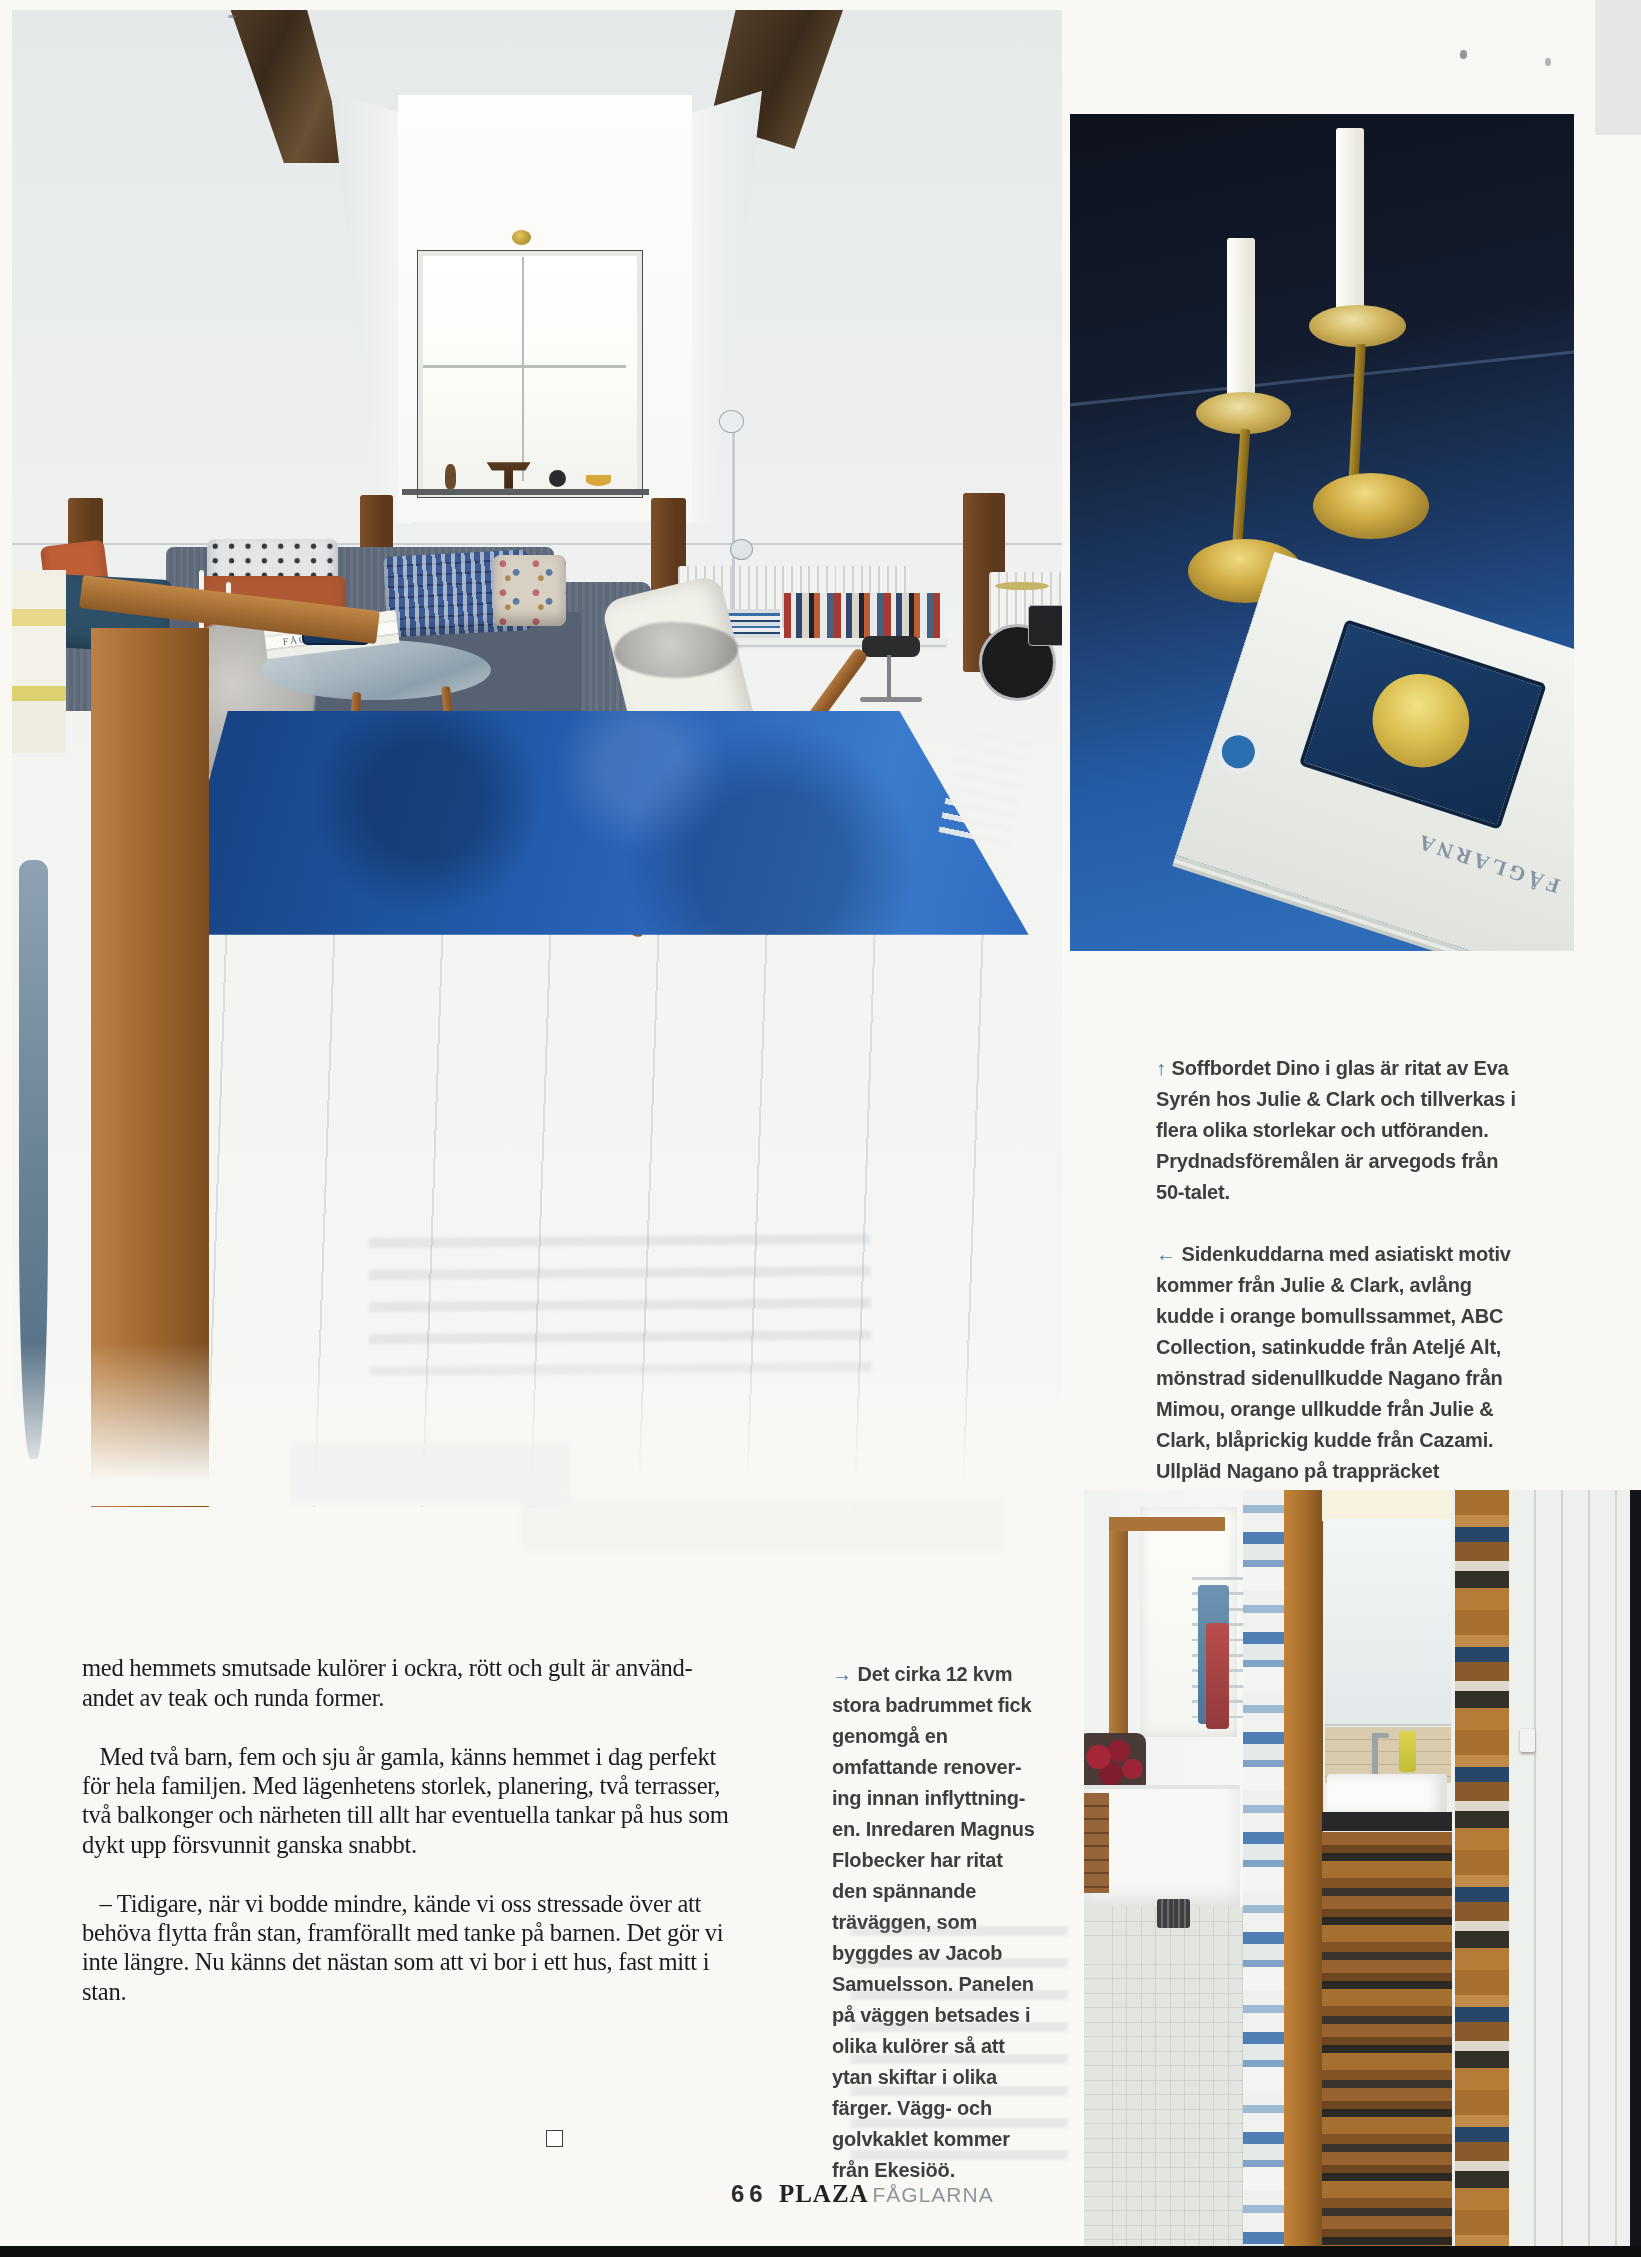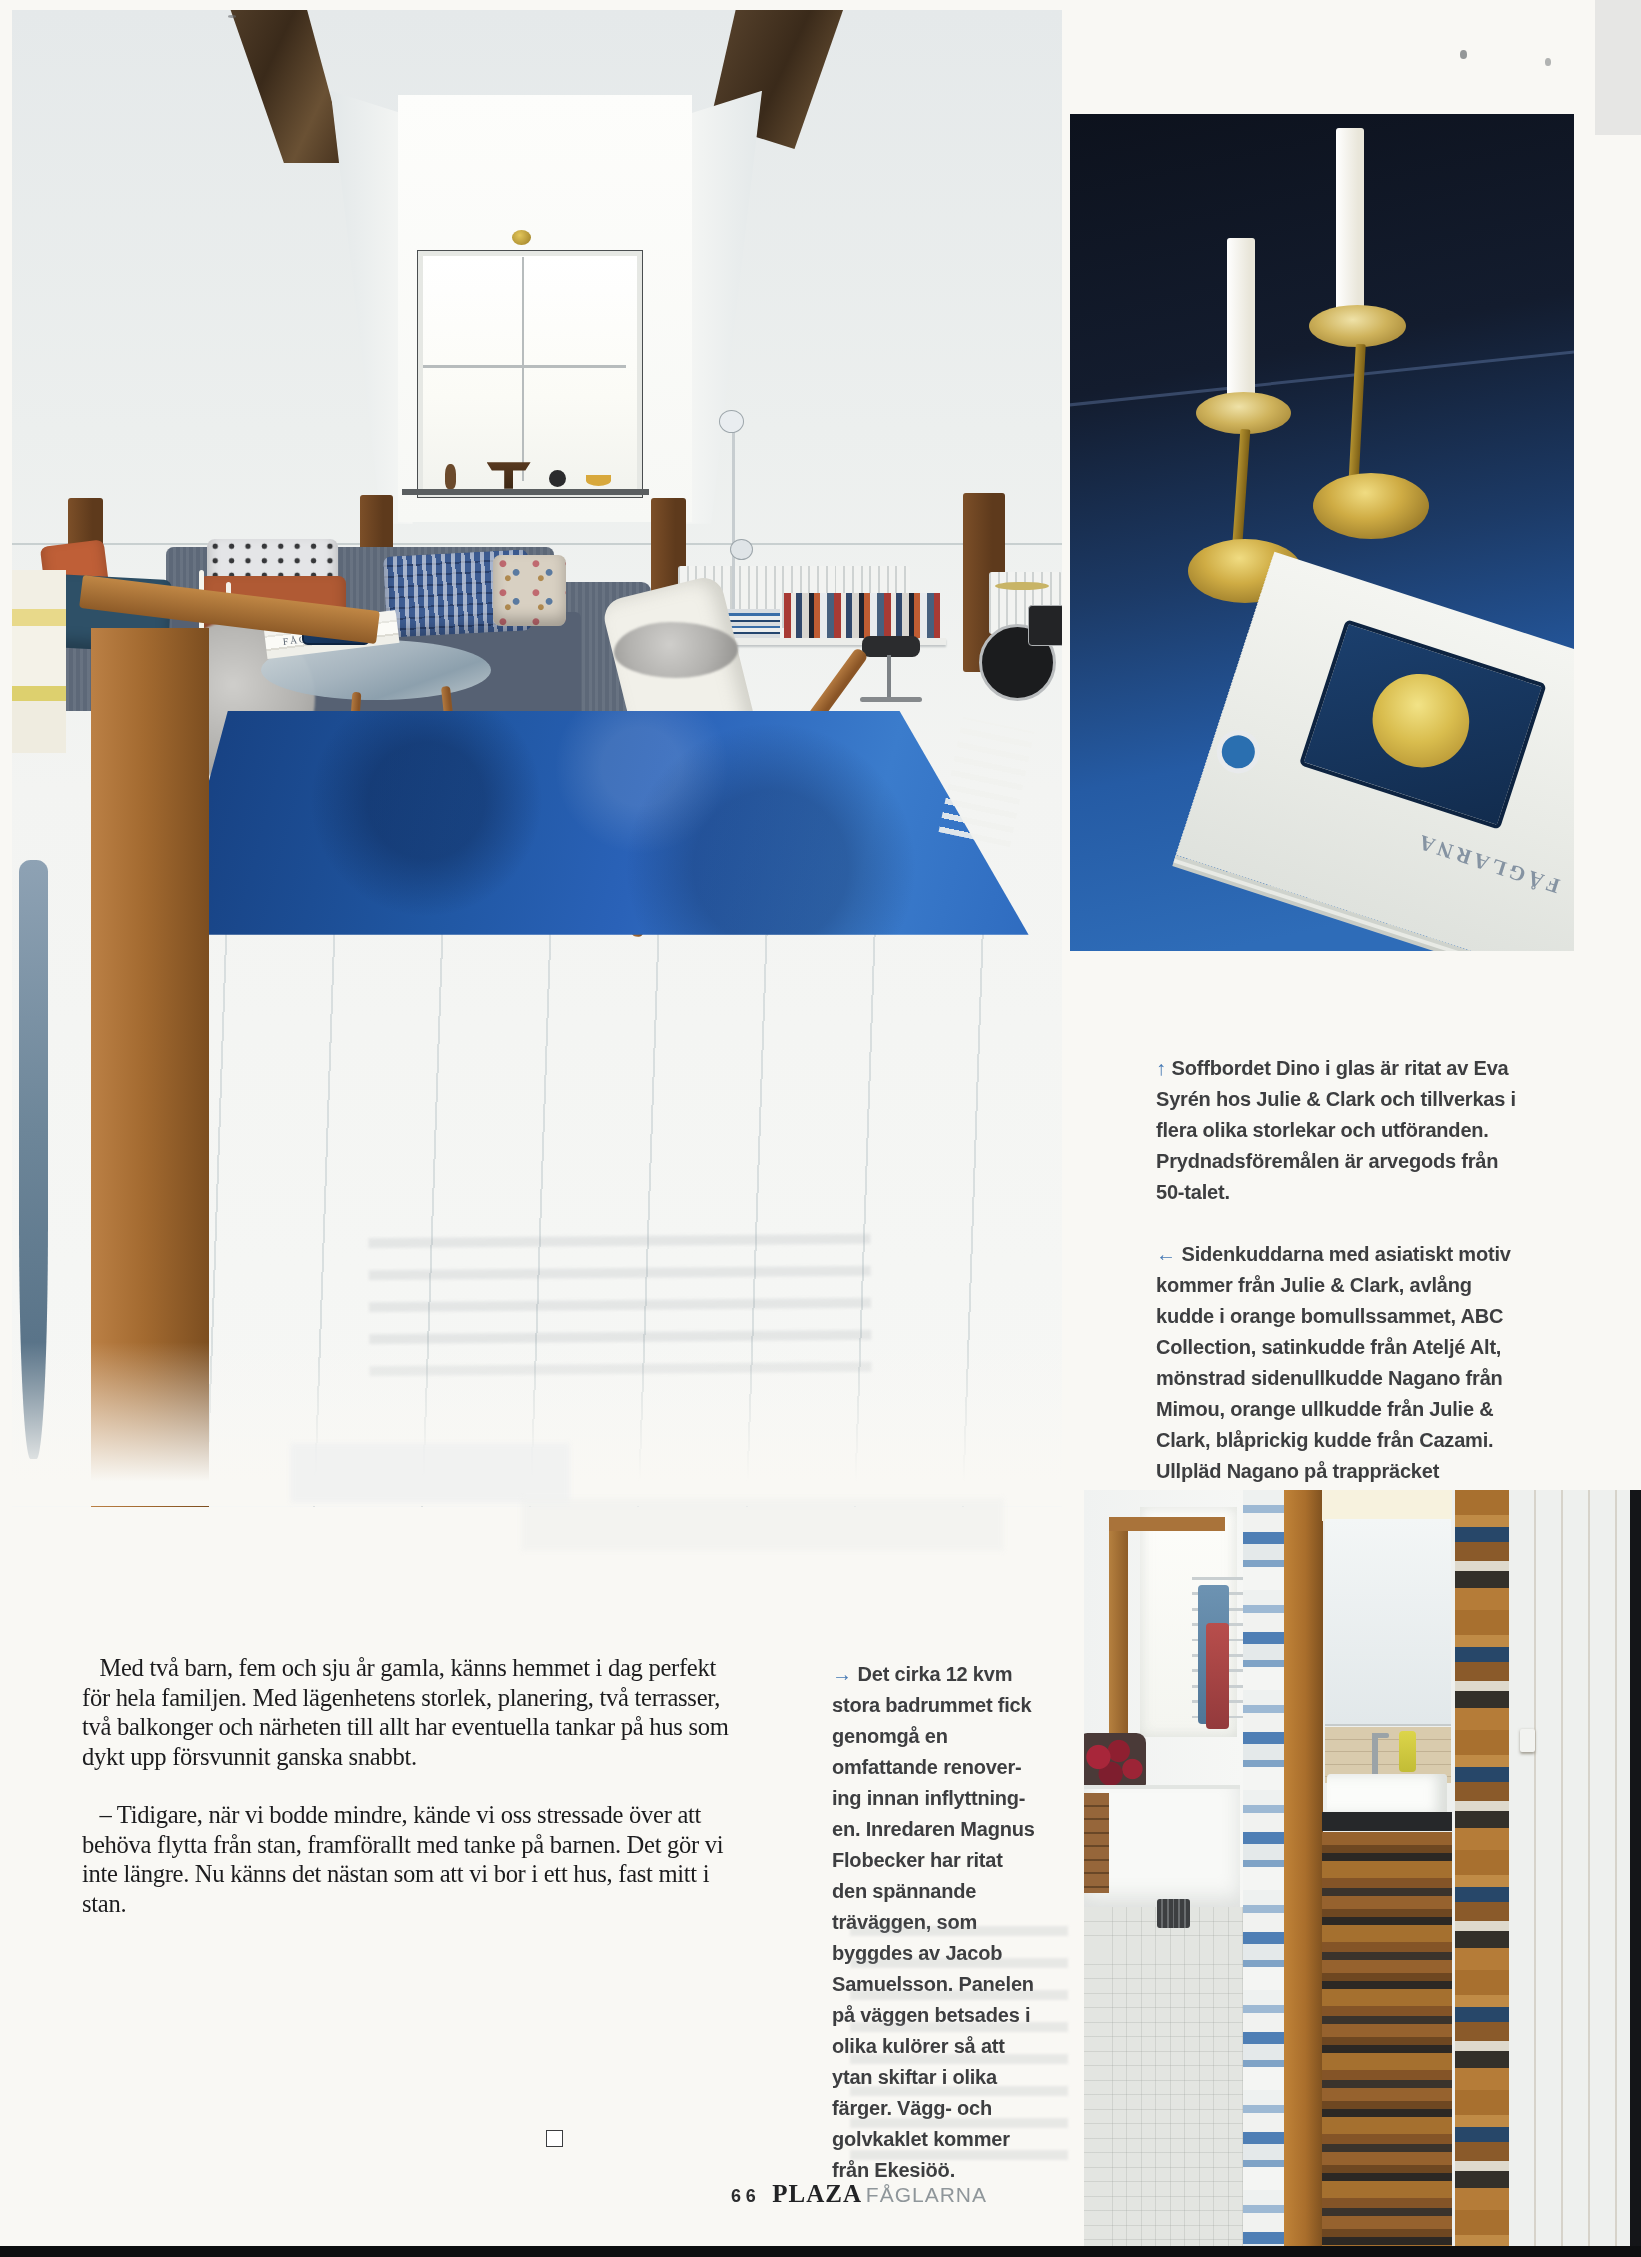--- a/index.html
+++ b/index.html
@@ -70,21 +70,21 @@
 
   
   .caption{font-size:20px;font-weight:700;line-height:31px;color:#3d3e40;white-space:pre-line;letter-spacing:-0.2px;}
   .caption .arrow{color:#4679b4;font-weight:700;margin-right:5.8px;}
   .bodycopy{font-family:"Liberation Serif",serif;font-size:24.6px;line-height:29.4px;color:#1c1c1e;
       white-space:pre-line;letter-spacing:-0.3px;}
   .bodycopy p{margin:0;}
   .bodycopy p.ind{text-indent:17.4px;}
   .endbox{width:15.4px;height:15.4px;border:1.9px solid #3c3d3f;background:#fff;}
   .footer{display:flex;align-items:baseline;}
-  .f-num{font-size:18px;font-weight:700;letter-spacing:4.8px;color:#2c2d2f;}
+  .f-num{font-size:24px;font-weight:700;letter-spacing:4.8px;color:#2c2d2f;}
   .f-brand{font-family:"Liberation Serif",serif;font-weight:700;font-size:25px;letter-spacing:1px;color:#222325;margin-left:11.6px;}
   .f-section{font-size:21px;color:#8f969a;letter-spacing:1px;margin-left:3.9px;}
 
   
   .ghost{filter:blur(1.4px);opacity:.5;}
   .ghost-rows{background:repeating-linear-gradient(180deg,rgba(150,156,162,.35) 0 9.7px,transparent 9.7px 32px);}
   .speck{background:#6a6d70;border-radius:50%;}
 </style>
 </head>
 <body>
@@ -226,20 +226,22 @@
 kudde i orange bomullssammet, ABC
 Collection, satinkudde från Ateljé Alt,
 mönstrad sidenullkudde Nagano från
 Mimou, orange ullkudde från Julie &amp;
 Clark, blåprickig kudde från Cazami.
 Ullpläd Nagano på trappräcket
 kommer från Mimou.</span></p>
   </div>
 
   <div class="abs bodycopy" style="left:82px;top:1624px;width:753px;">
+    <p>med hemmets smutsade kulörer i ockra, rött och gult är använd-
+andet av teak och runda former.</p>
     <p class="ind">Med två barn, fem och sju år gamla, känns hemmet i dag perfekt
 för hela familjen. Med lägenhetens storlek, planering, två terrasser,
 två balkonger och närheten till allt har eventuella tankar på hus som
 dykt upp försvunnit ganska snabbt.</p>
     <p class="ind">– Tidigare, när vi bodde mindre, kände vi oss stressade över att
 behöva flytta från stan, framförallt med tanke på barnen. Det gör vi
 inte längre. Nu känns det nästan som att vi bor i ett hus, fast mitt i
 stan.</p>
   </div>
   <div class="abs endbox" style="left:546px;top:2130px;"></div>

